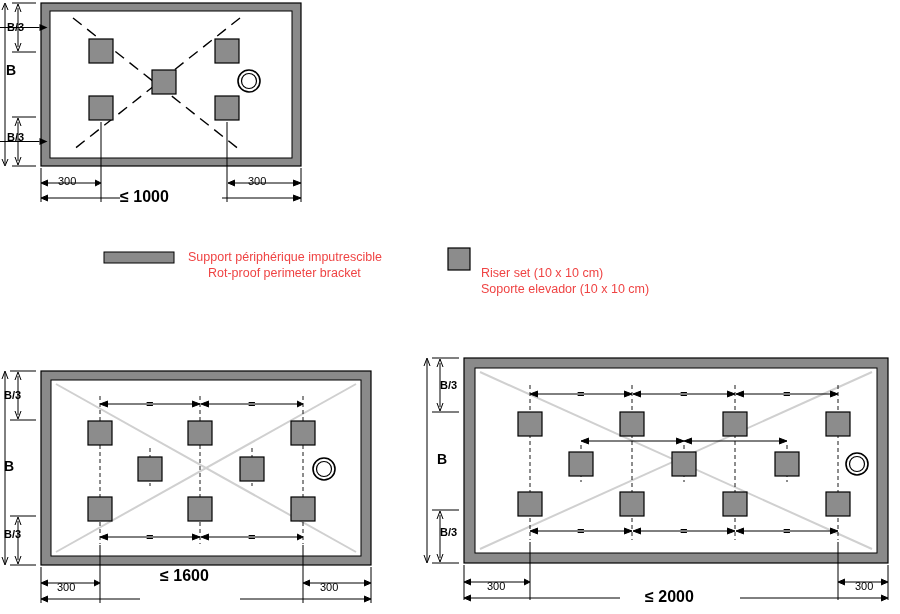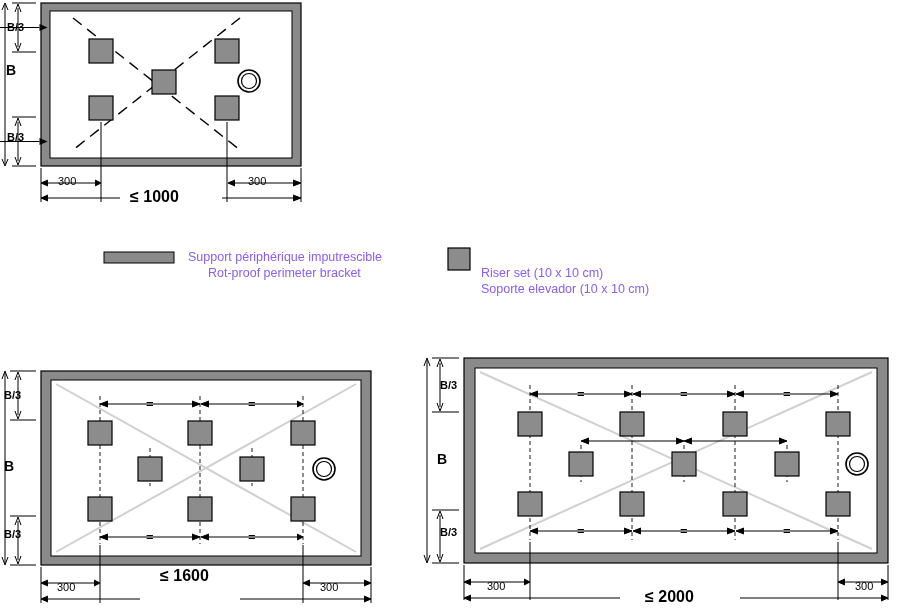--- a/index.html
+++ b/index.html
@@ -48,21 +48,21 @@
     font-weight: bold;
   }
   .lbl-width {
     font-size: 16px;
     font-weight: bold;
   }
   .legend-text {
     position: absolute;
     font-size: 12.5px;
     line-height: 15.5px;
-    color: #8b5cf6;
+    color: #ef4444;
     white-space: nowrap;
   }
 </style>
 </head>
 <body>
 
 <div class="stage">
 
   <svg class="diagram" viewBox="0 0 900 614">
     <defs>
@@ -329,21 +329,21 @@
         <path d="M881,595 L888,598 L881,601" fill="#000"></path>
       </g>
     </g>
   </svg>
 
   <div class="lbl lbl-b3" style="left:7px; top:21px;">B/3</div>
   <div class="lbl lbl-b3" style="left:7px; top:131px;">B/3</div>
   <div class="lbl lbl-b" style="left:6px; top:63px;">B</div>
   <div class="lbl lbl-dim" style="left:58px; top:175px;">300</div>
   <div class="lbl lbl-dim" style="left:248px; top:175px;">300</div>
-  <div class="lbl lbl-width" style="left:130px; top:188px;">≤ 1000</div>
+  <div class="lbl lbl-width" style="left:120px; top:188px;">≤ 1000</div>
 
   <div class="legend-text" style="left:188px; top:250px;">Support périphérique imputrescible</div>
   <div class="legend-text" style="left:188px; top:266px;margin-left:20px;">Rot-proof perimeter bracket</div>
 
   <div class="legend-text" style="left:481px; top:266px;text-align:center;">Riser set (10 x 10 cm)</div>
   <div class="legend-text" style="left:481px; top:282px;">Soporte elevador (10 x 10 cm)</div>
 
   <div class="lbl lbl-b3" style="left:4px; top:389px;">B/3</div>
   <div class="lbl lbl-b3" style="left:4px; top:528px;">B/3</div>
   <div class="lbl lbl-b" style="left:4px; top:459px;">B</div>

